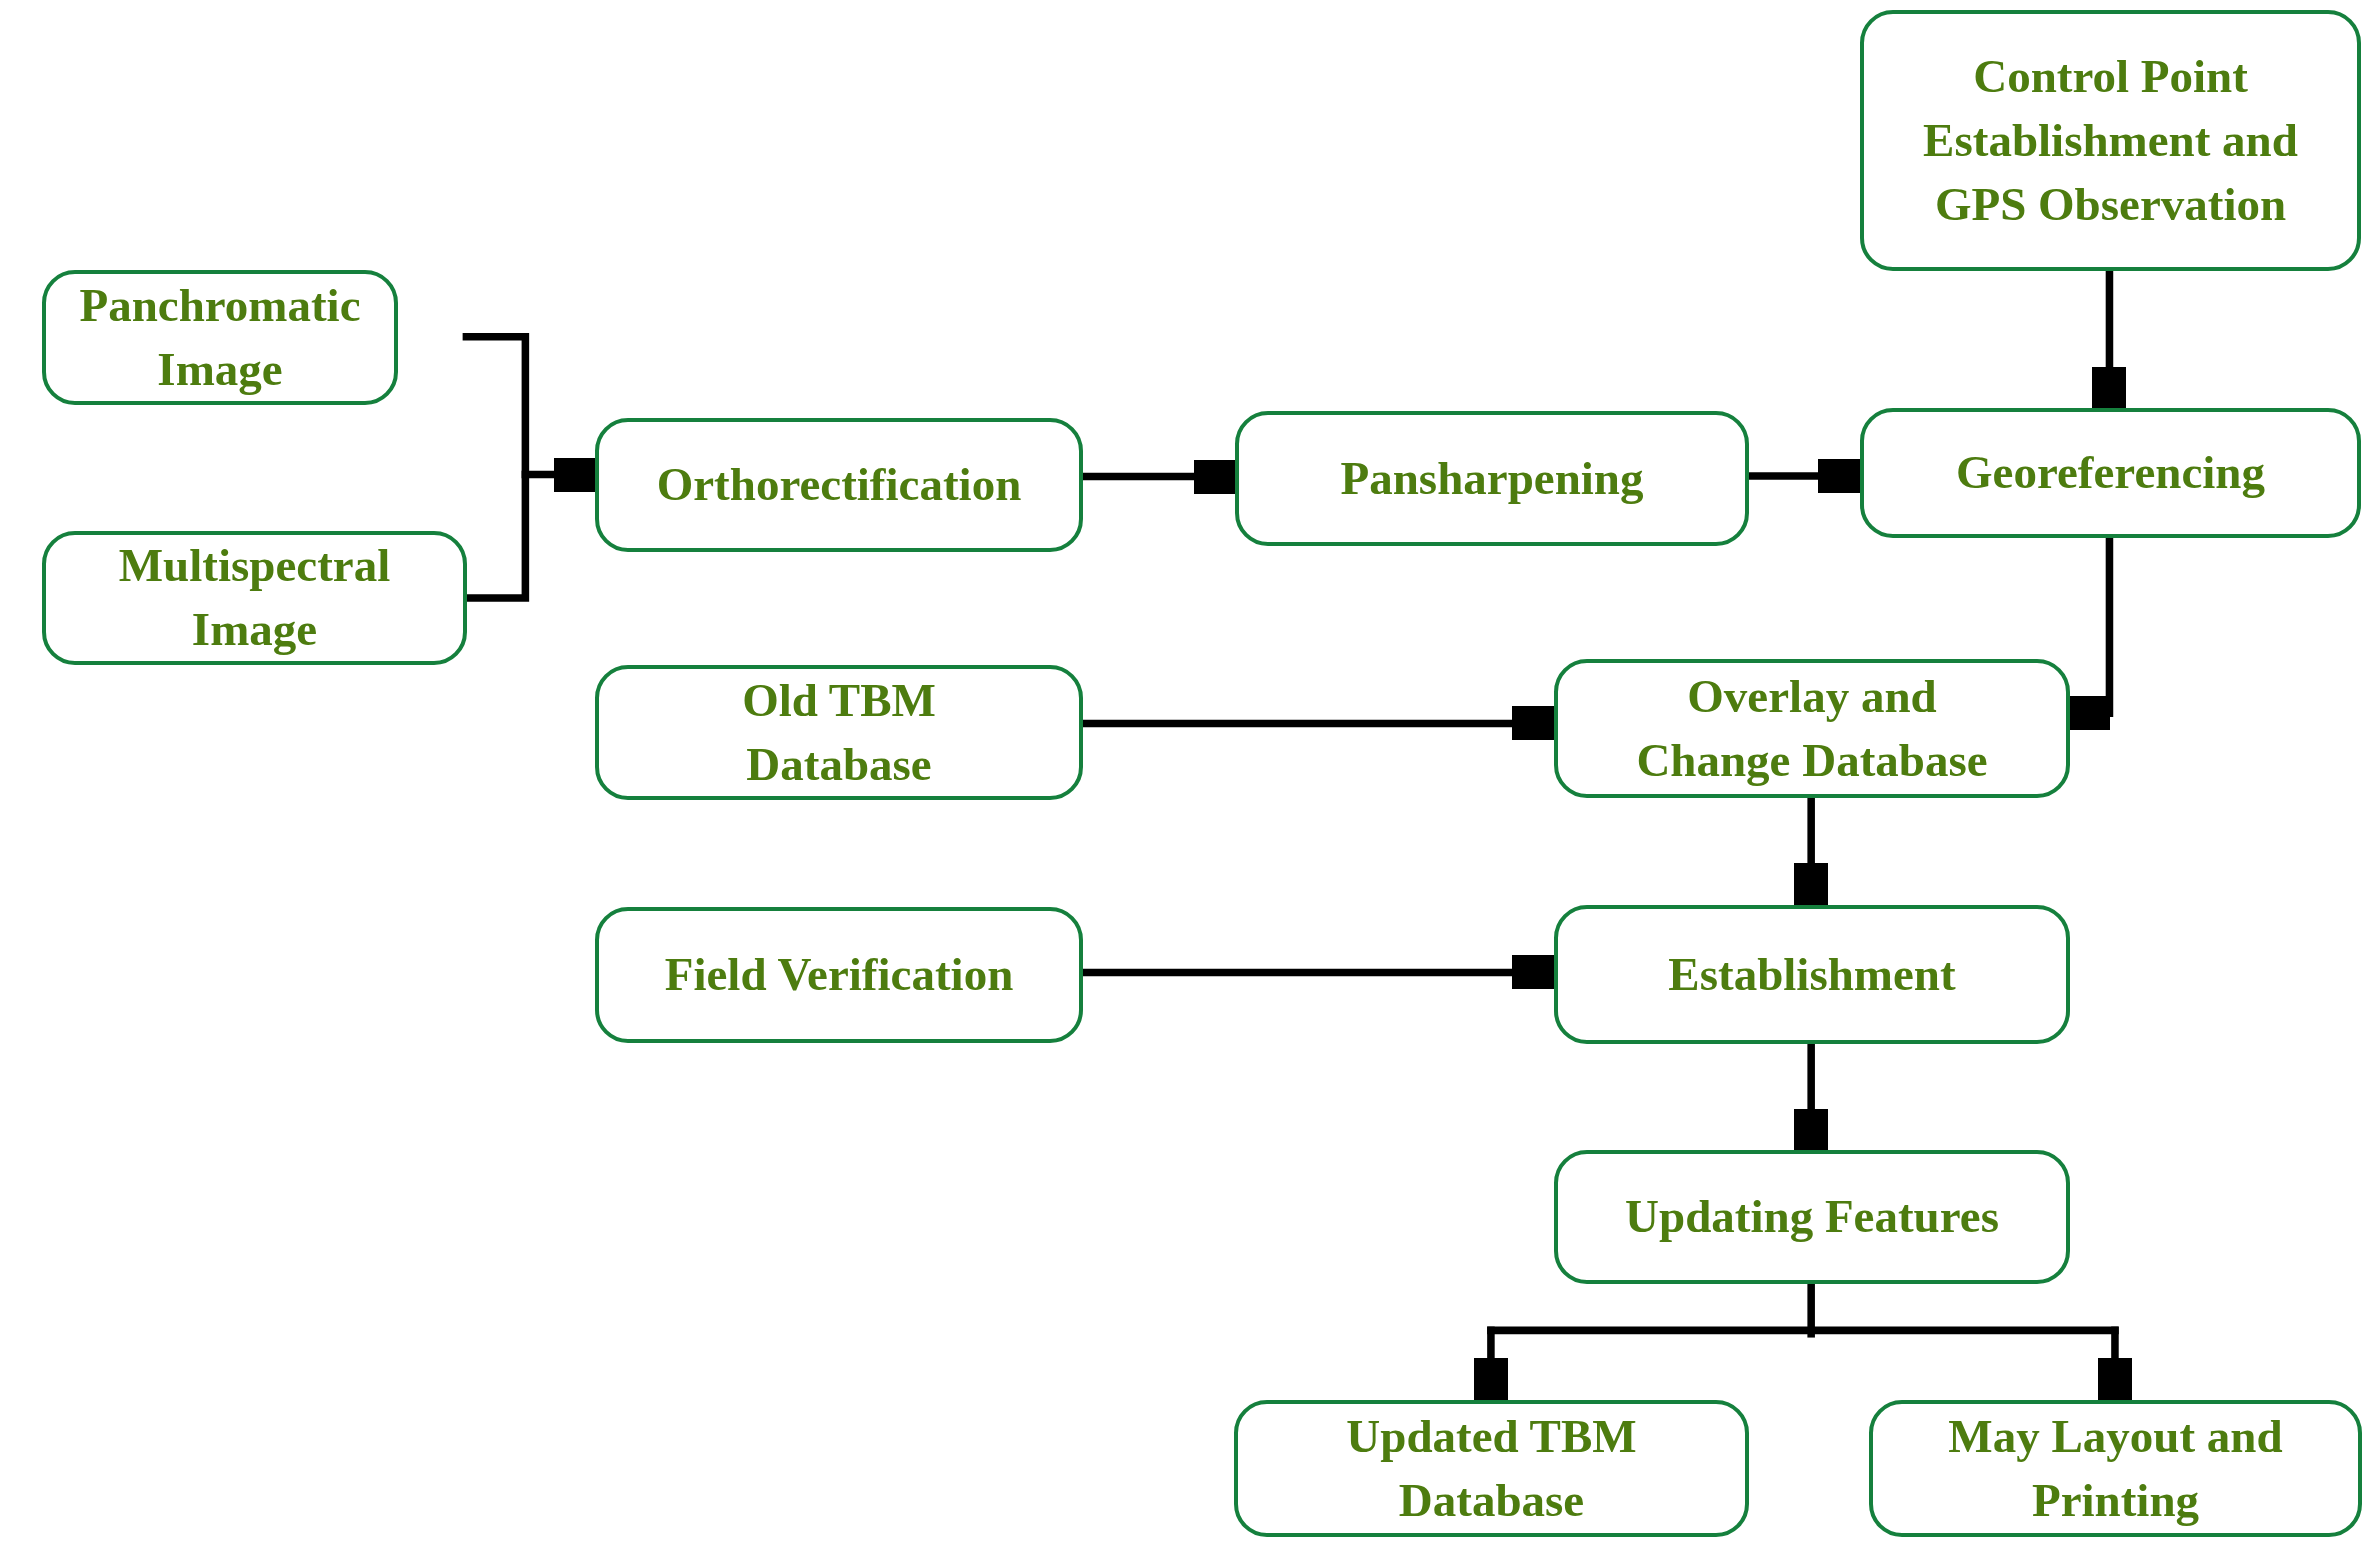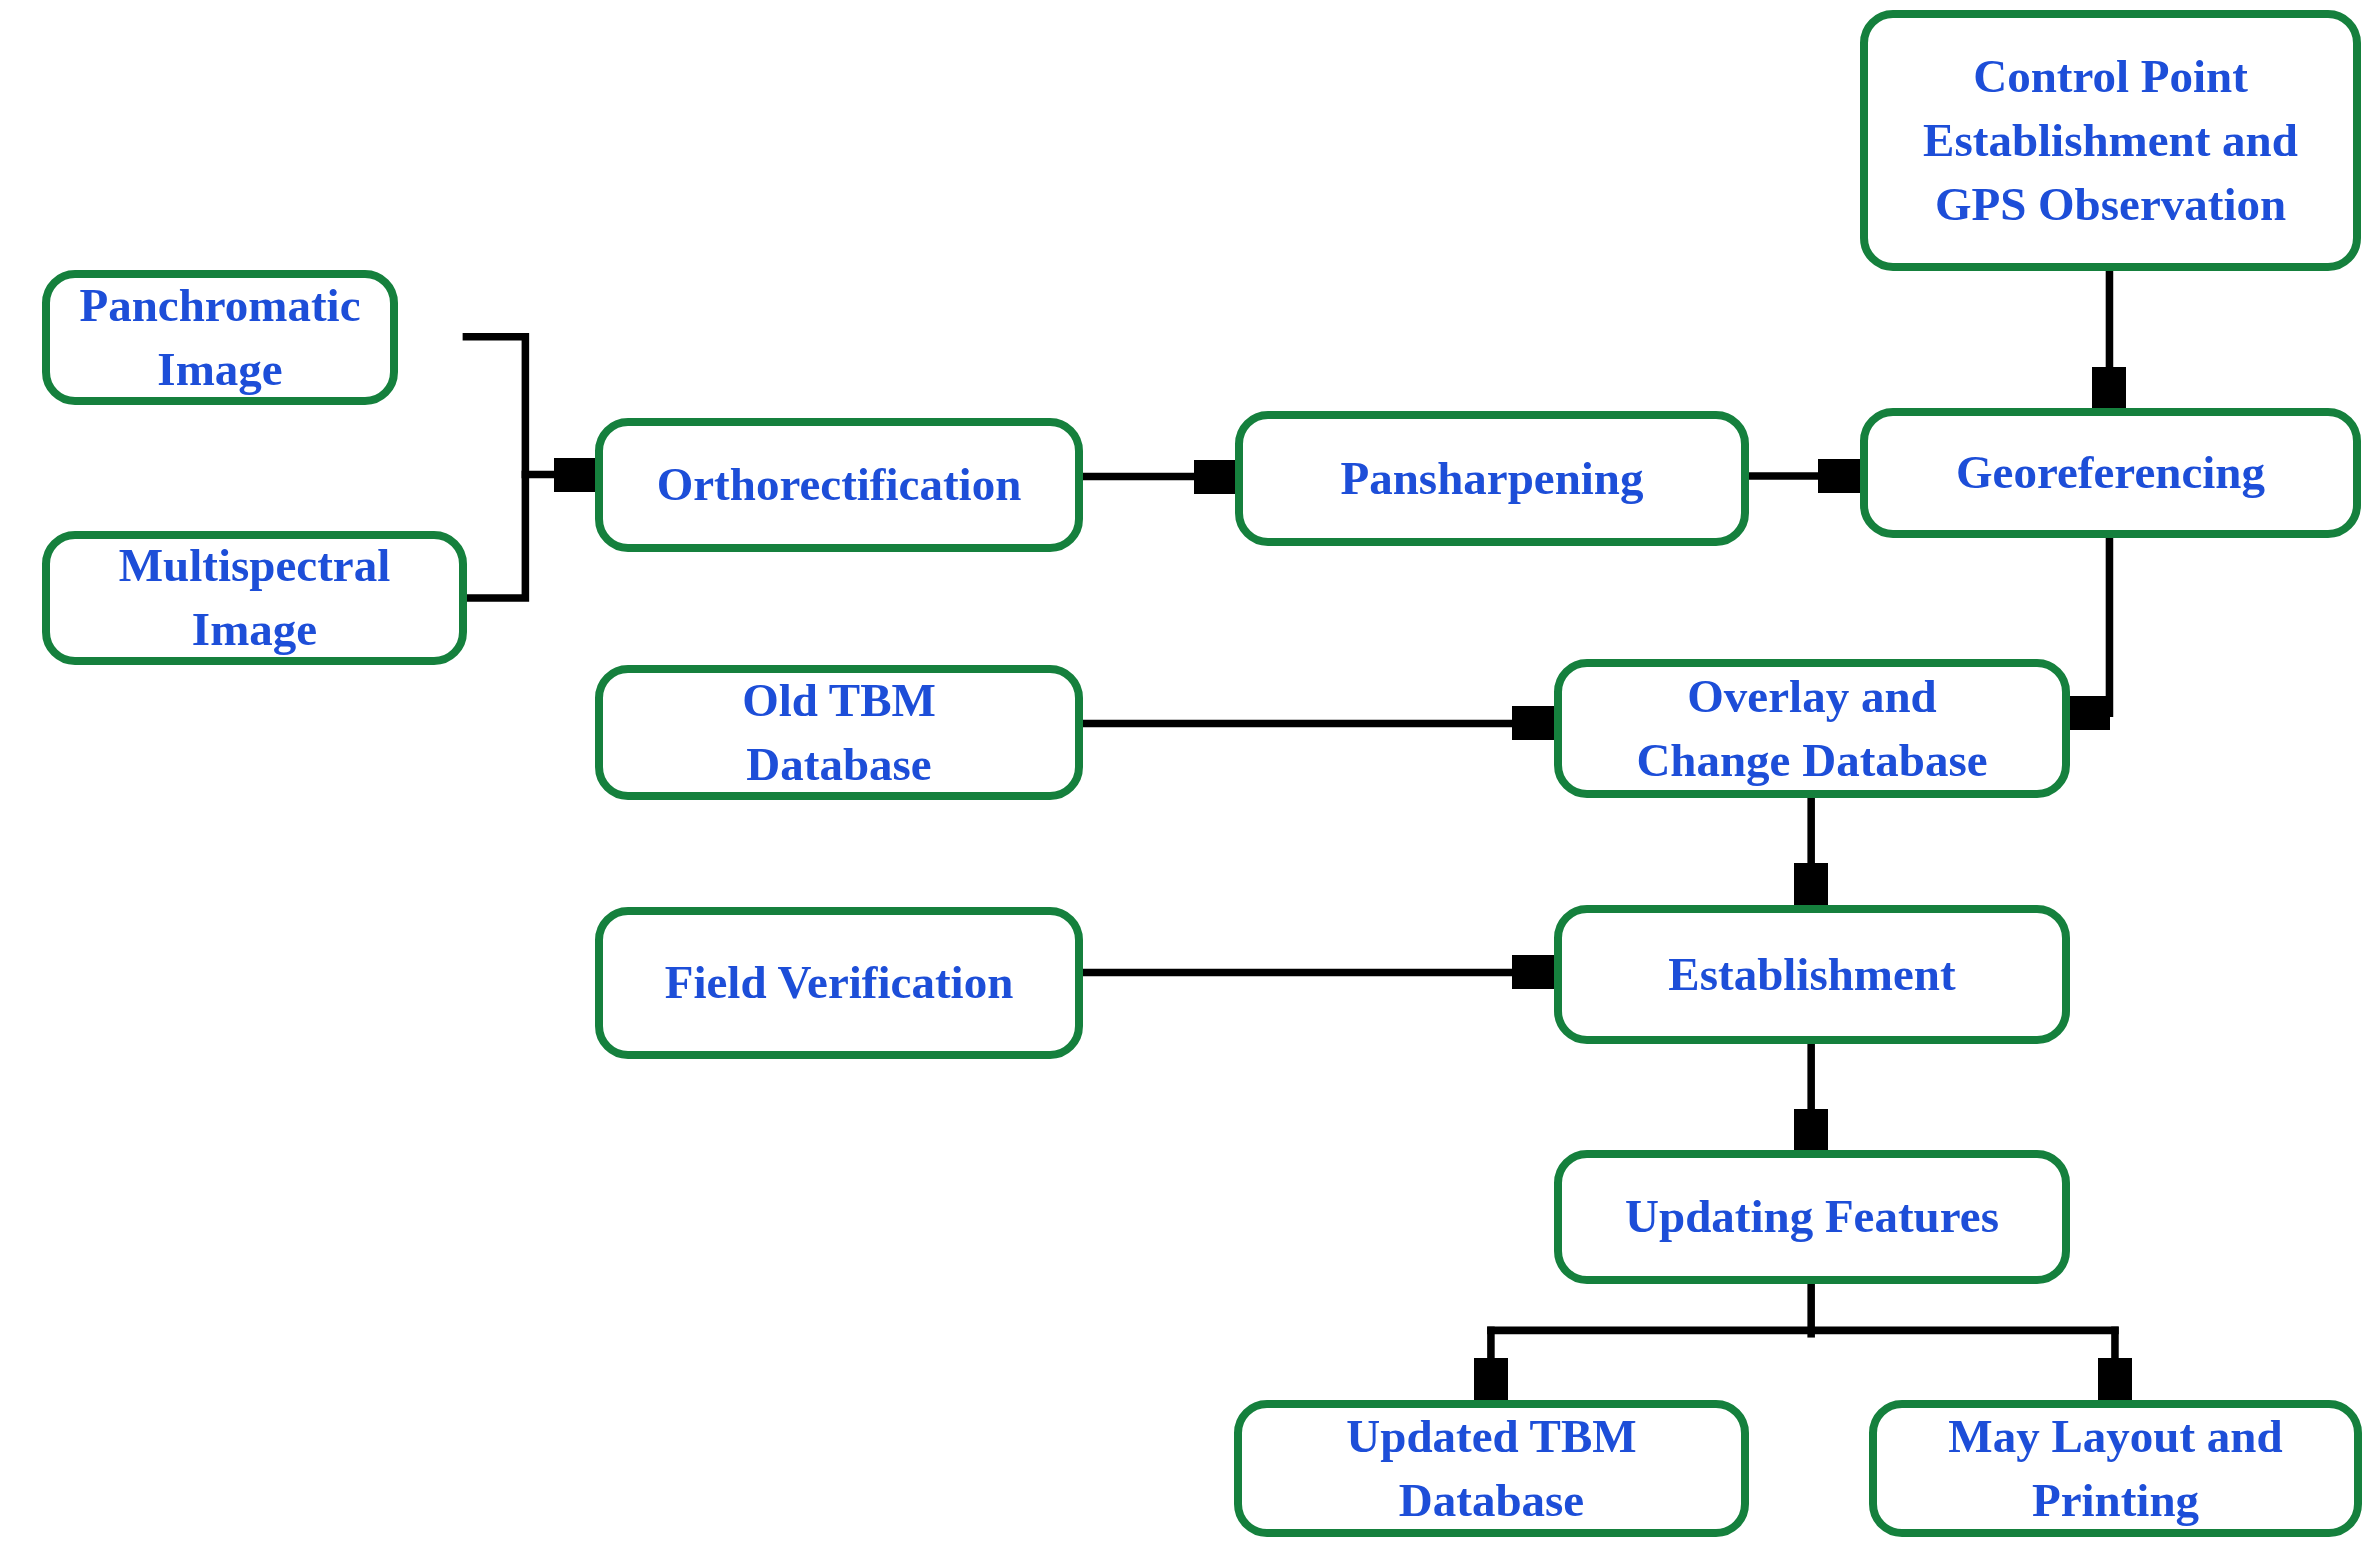--- a/index.html
+++ b/index.html
@@ -17,43 +17,43 @@
     fill:none;
     stroke:#000000;
     stroke-width:11;
     stroke-linecap:square;
     stroke-linejoin:miter;
   }
   .node {
     position:absolute;
     box-sizing:border-box;
     background:#ffffff;
-    border:8px solid #15803d;
+    border:4px solid #15803d;
     border-radius:33px;
     display:flex;
     align-items:center;
     justify-content:center;
     text-align:center;
     font-weight:700;
     font-size:47px;
     line-height:1.36;
-    color:#1d4ed8;
+    color:#4d7c0f;
     white-space:pre-line;
     padding:0 9.6px;
   }
   
   #n-control        { left:1860px; top:10.3px;   width:501px; height:261px; }
   #n-panchromatic   { left:42px;   top:270px;  width:356px; height:135px; }
   #n-multispectral  { left:42px;   top:531px;  width:425px; height:134px; }
   #n-ortho          { left:595px;  top:418px;  width:488px; height:134px; }
   #n-pansharp       { left:1235px; top:411px;  width:514px; height:135px; }
   #n-georef         { left:1860px; top:408px;  width:501px; height:130px; }
   #n-oldtbm         { left:595px;  top:665px;  width:488px; height:135px; }
   #n-overlay        { left:1554px; top:659px;  width:516px; height:139px; }
-  #n-fieldver       { left:595px;  top:907px; width:488px; height:152px; }
+  #n-fieldver       { left:595px;  top:907px; width:488px; height:136px; }
   #n-digitization   { left:1554px; top:905px; width:516px; height:139px; }
   #n-updating       { left:1554px; top:1150px; width:516px; height:134px; }
   #n-updatedtbm     { left:1234px; top:1400px; width:515px; height:137px; }
   #n-maylayout      { left:1869px; top:1400px; width:493px; height:137px; }
 </style>
 </head>
 <body>
 
 <div class="canvas">
 

